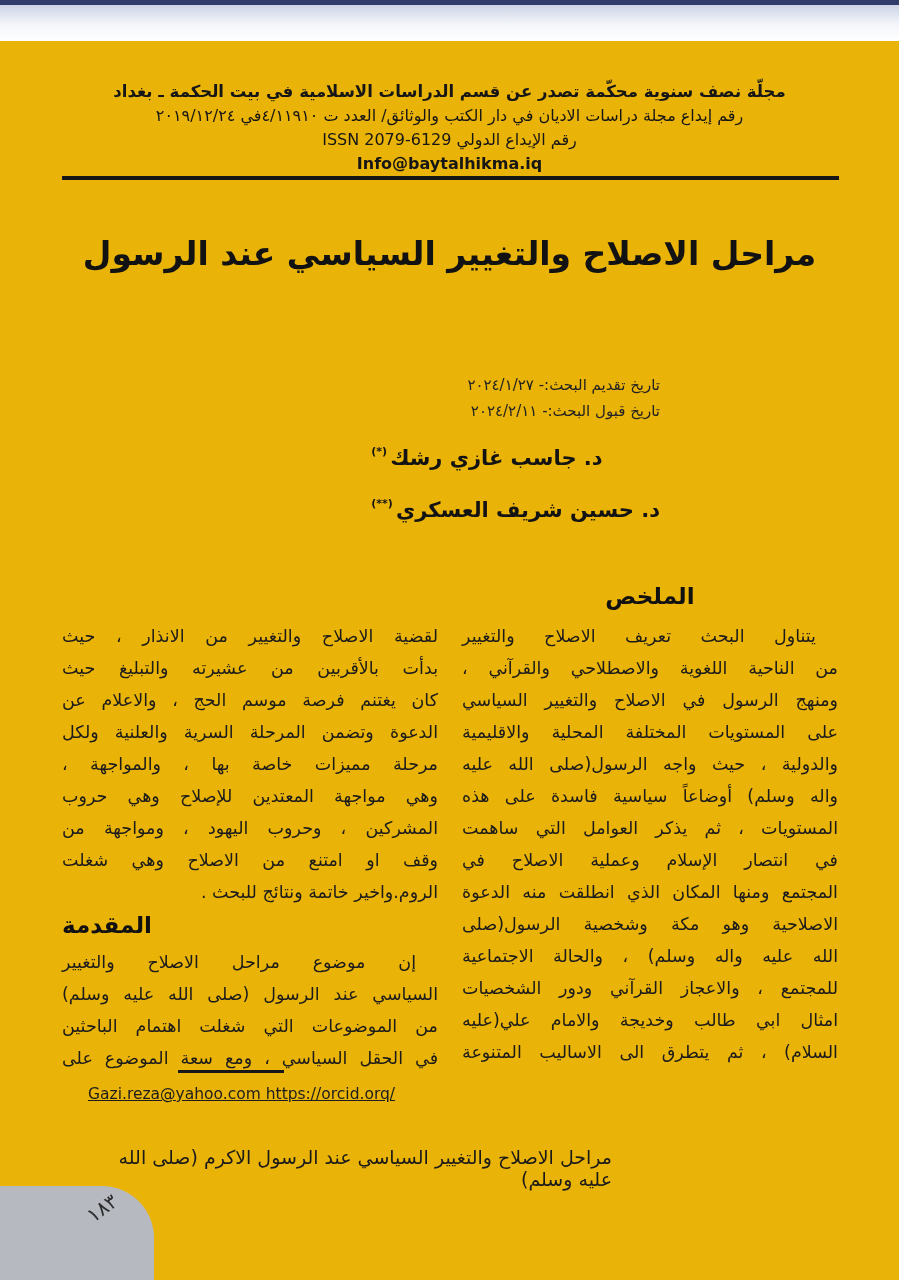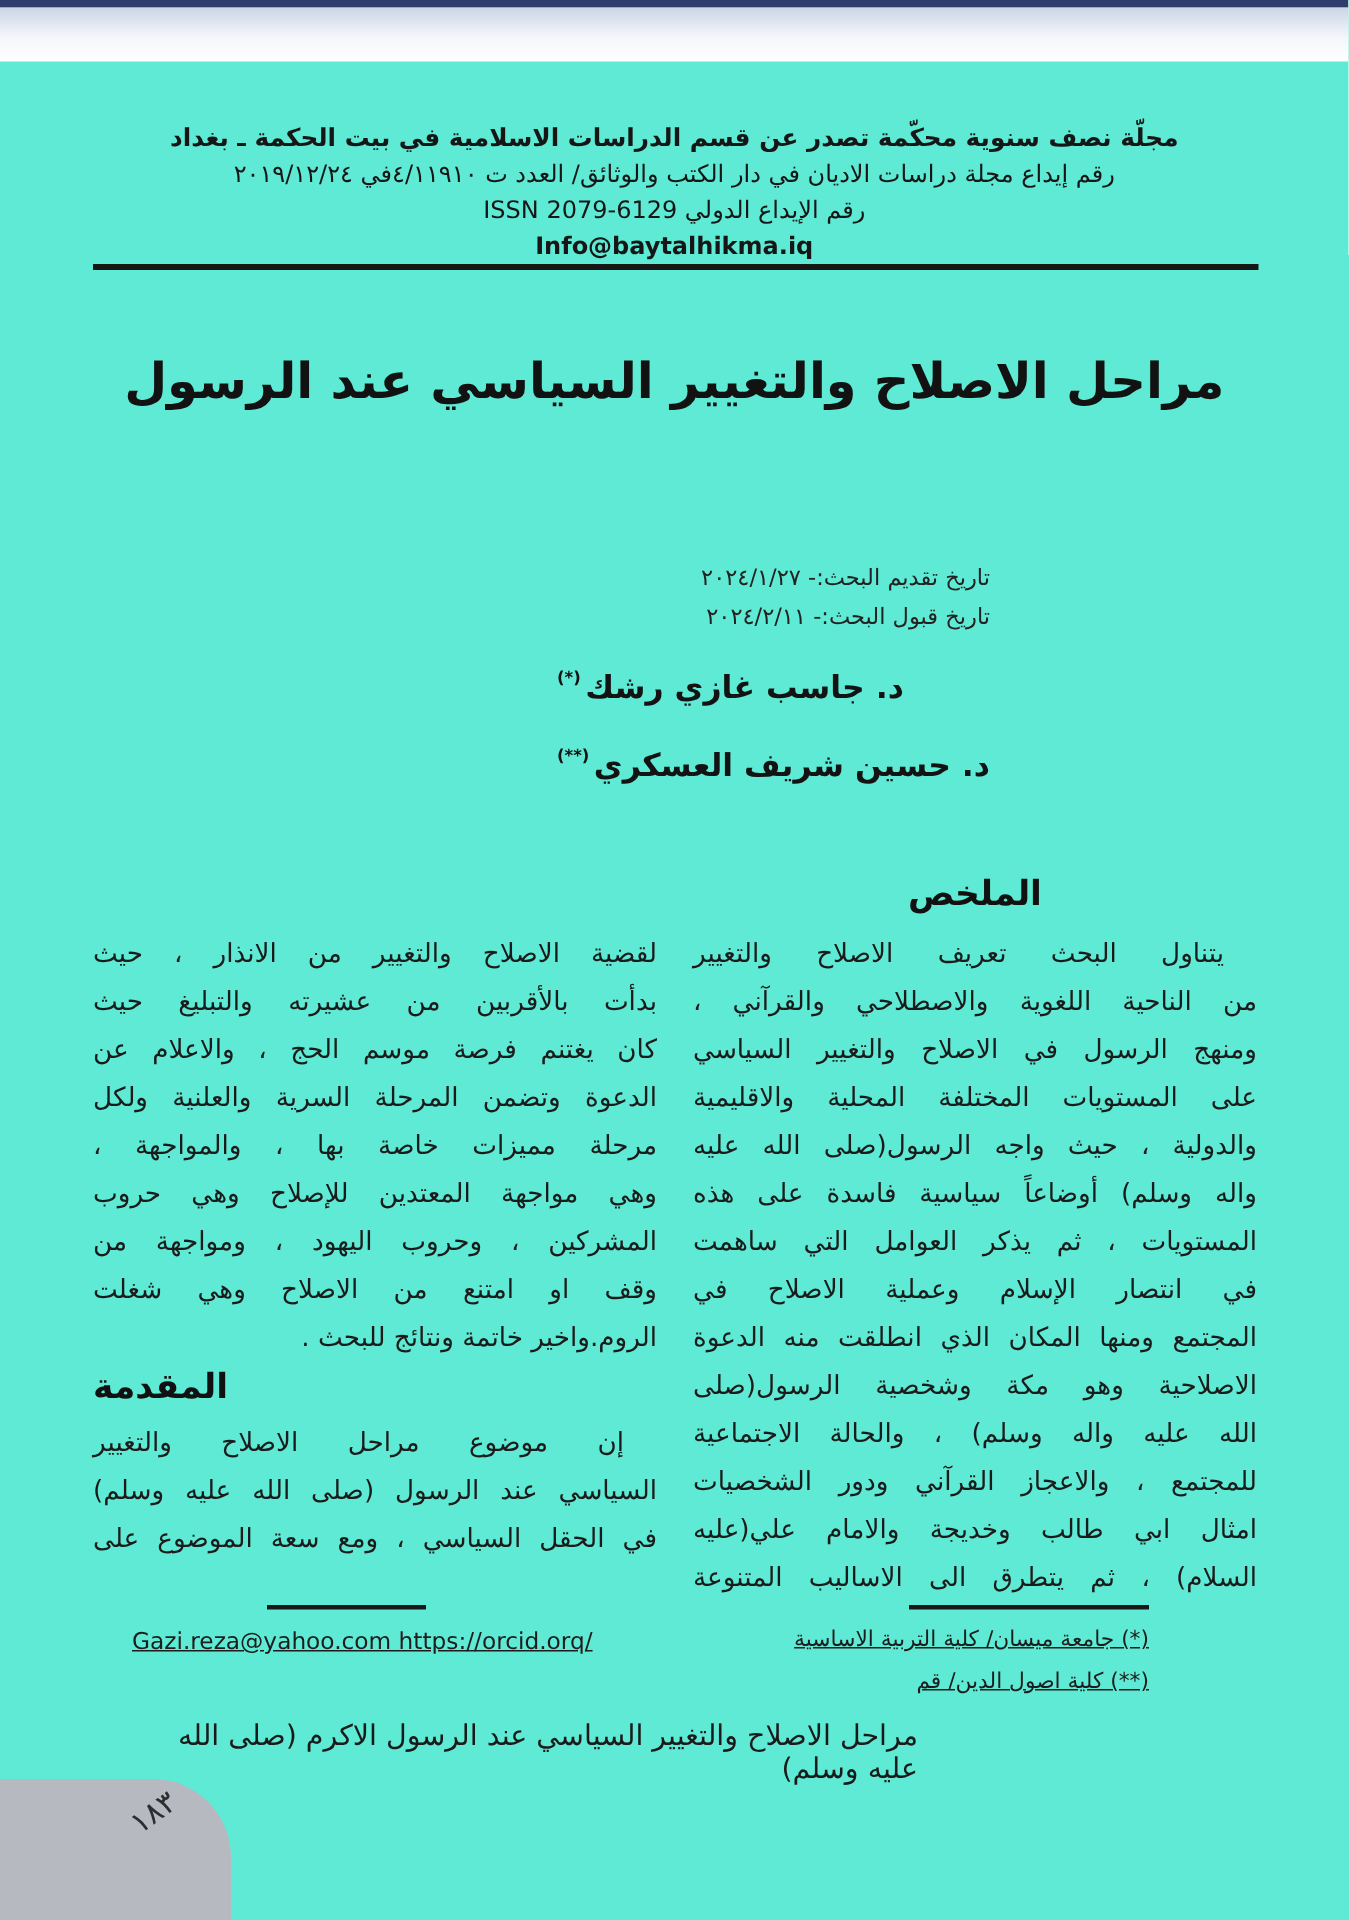--- a/index.html
+++ b/index.html
@@ -3,21 +3,21 @@
 <meta charset="utf-8">
 <style>
   :root{
     --top-bar:#303c6b;
     --corner-gray:#b6b9bf;
     --text:#1b1b1b;
   }
   html,body{margin:0;padding:0;background:#ffffff;}
   .page{
     position:relative;width:899px;height:1280px;overflow:hidden;
-    background:#5eead4;color:var(--text);
+    background:#eab308;color:var(--text);
     font-family:"DejaVu Sans",sans-serif;
   }
   .top-bar{position:absolute;top:0;left:0;right:0;height:5px;background:var(--top-bar);}
   .top-fade{position:absolute;top:5px;left:0;right:0;height:36px;
     background:linear-gradient(#ccd4e6,#f4f6fa 55%,#ffffff);}
   .header{position:absolute;top:80px;left:30px;right:30px;text-align:center;
     font-size:16px;line-height:24px;color:#161616;}
   .header .h1{font-weight:bold;font-size:16.5px;}
   .header .h2{font-size:16px;}
   .header .h4{font-weight:bold;}
@@ -118,31 +118,25 @@
         <div class="jline">مرحلة مميزات خاصة بها ، والمواجهة ،</div>
         <div class="jline">وهي مواجهة المعتدين للإصلاح وهي حروب</div>
         <div class="jline">المشركين ، وحروب اليهود ، ومواجهة من</div>
         <div class="jline">وقف او امتنع من الاصلاح وهي شغلت</div>
         <div class="jline">الروم.واخير خاتمة ونتائج للبحث .</div>
       </div>
     <div class="intro-heading">المقدمة</div>
     <div class="indent-first">
         <div class="jline">إن موضوع مراحل الاصلاح والتغيير</div>
         <div class="jline">السياسي عند الرسول (صلى الله عليه وسلم)</div>
+        <div class="jline">من الموضوعات التي شغلت اهتمام الباحثين</div>
         <div class="jline">في الحقل السياسي ، ومع سعة الموضوع على</div>
       </div>
   </div>
 
-  <div class="fn-right" dir="rtl">
-    <div class="fn-sep"></div>
-    <div>
-        <div class="fn-line">(*) جامعة ميسان/ كلية التربية الاساسية</div>
-        <div class="fn-line">(**) كلية اصول الدين/ قم</div>
-      </div>
-  </div>
 
   <div class="fn-left">
     <div class="fn-sep"></div>
     <div dir="ltr" class="fn-line">Gazi.reza@yahoo.com https://orcid.orq/</div>
   </div>
 
   <div class="footer-title" dir="rtl">مراحل الاصلاح والتغيير السياسي عند الرسول الاكرم (صلى الله عليه وسلم)</div>
 
   <div class="corner"></div>
   <div class="page-num" dir="rtl">١٨٣</div>

